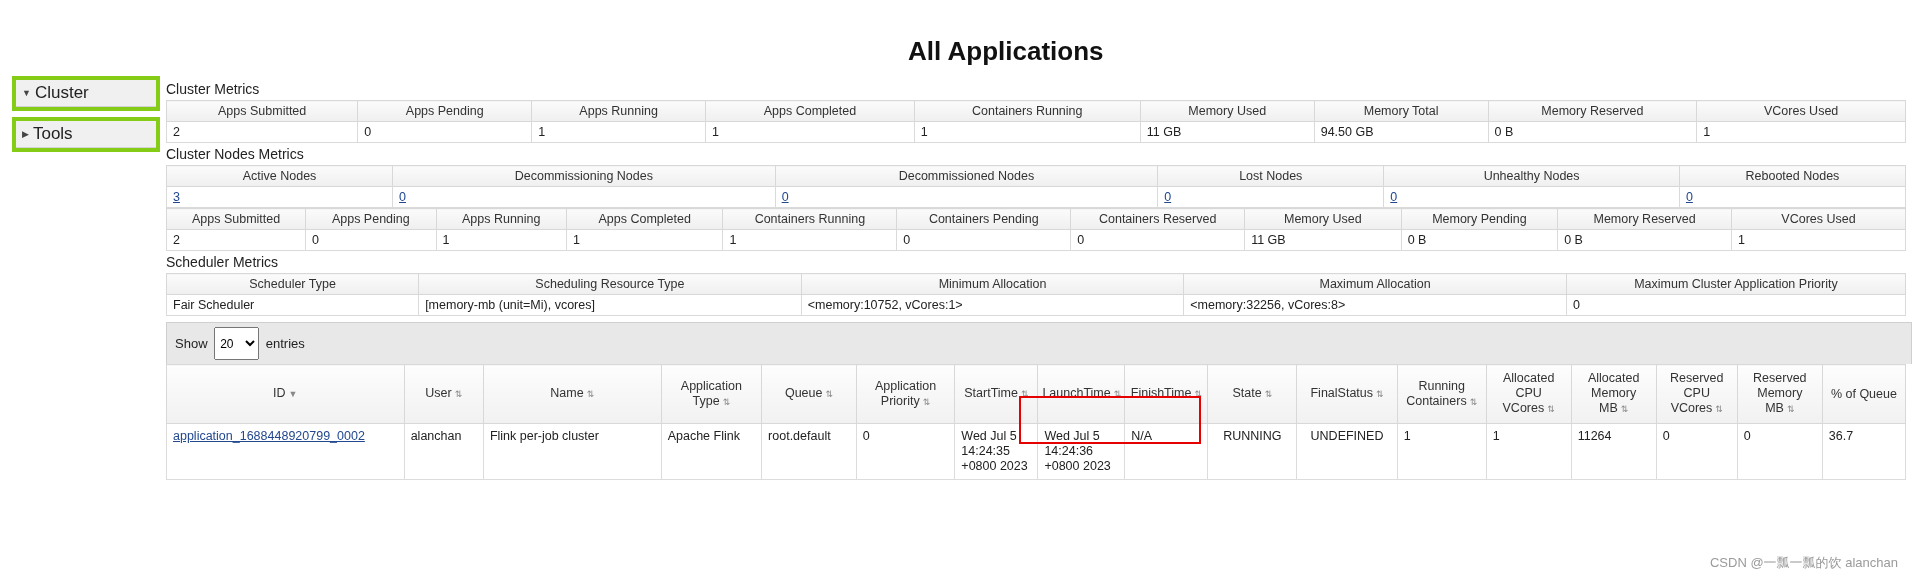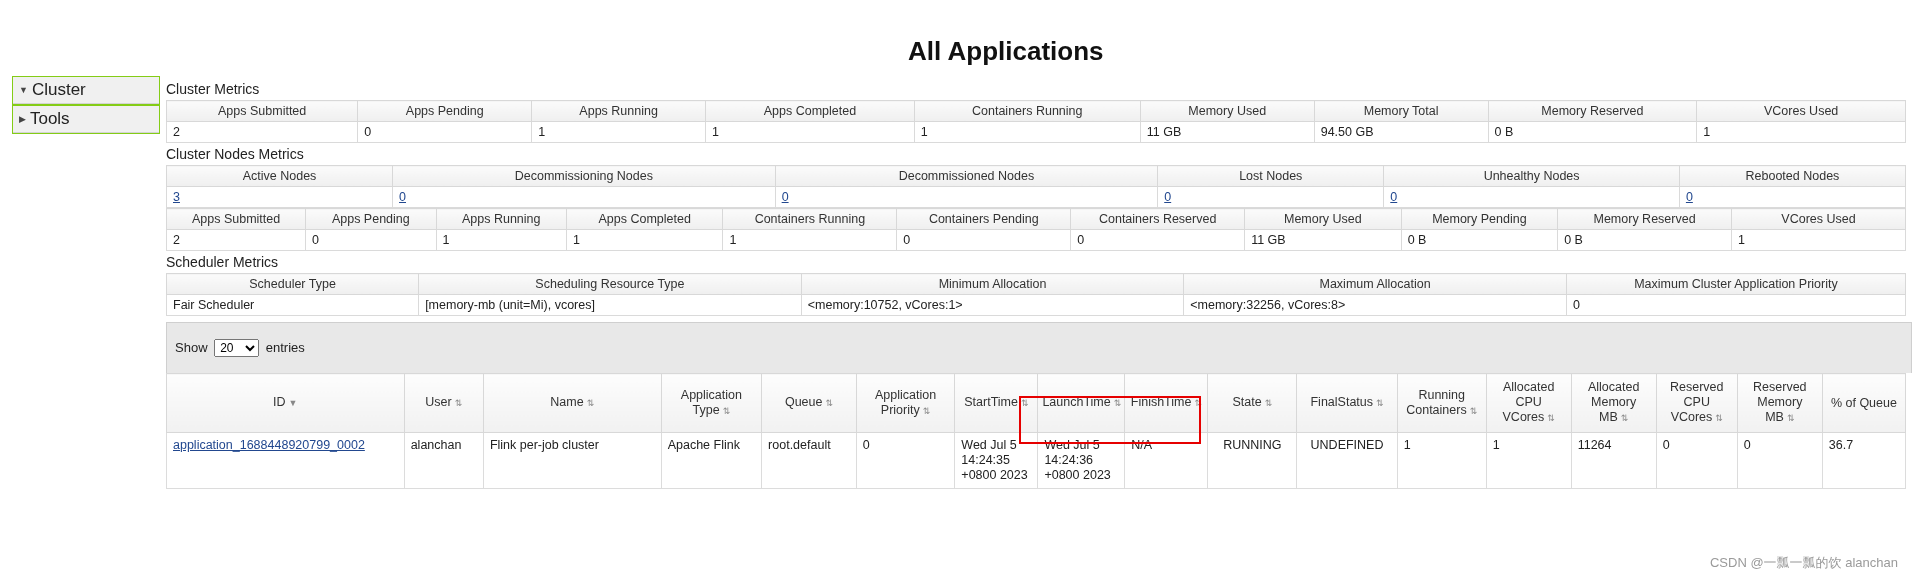--- a/index.html
+++ b/index.html
@@ -14,21 +14,21 @@
 
   
   #header { height:72px; position:relative; }
   #logo { position:absolute; left:8px; top:2px; width:250px; height:66px; }
   #title-shift { position:absolute; left:908px; top:13px; font-size:26px; font-weight:bold; color:#111; white-space:nowrap;margin-top:23px; }
 
   
   #layout { display:flex; align-items:flex-start; }
   #sidebar { width:160px; flex:0 0 160px; padding:4px 0 0 12px; }
 
-  .nav-block { border:1px solid #84cc16; background:#fde047; }
+  .nav-block { border:4px solid #84cc16; background:#fde047; margin-bottom:6px; }
   .nav-head {
     background:#f0f0f0; padding:3px 6px; font-size:17px; color:#222;
     border-bottom:1px solid #d4d4d4;
   }
   .nav-head .tri { font-size:9px; color:#444; margin-right:4px; vertical-align:2px; }
   .nav-body { padding:2px 0 6px 18px; }
   .nav-body a { display:block; line-height:16px; font-size:13px; }
   .nav-sub { padding-left:22px; }
   .nav-sub a { font-size:12px; line-height:14.5px; }
   .nav-gap { height:8px; }
@@ -48,21 +48,21 @@
     padding:3px 6px; text-align:left; white-space:nowrap; background:#fff;
   }
   table.metrics td.c { text-align:left; }
   table.metrics td a { color:#22488f; }
   .dt-top {
     background:#e8e8e8; border:1px solid #cfcfcf; border-bottom:none;
     padding:4px 8px; font-size:13px; color:#222;
   }
   .dt-top select {
     font-family:"Liberation Sans", sans-serif; font-size:12px;
-    padding:0 1px; margin:12px 3px; height:18px;
+    padding:0 1px; margin:0 3px; height:33px;
   }
   table.dt { border-collapse:collapse; width:1740px; table-layout:fixed; }
   table.dt th {
     background:linear-gradient(#fdfdfd,#f1f1f1);
     border:1px solid #d8d8d8; font-weight:normal; font-size:12.5px;
     color:#333; padding:6px 4px; vertical-align:middle; position:relative;
     text-align:center; line-height:15px;
   }
   table.dt th .sort { color:#888; font-size:9px; margin-left:3px; }
   table.dt td {

